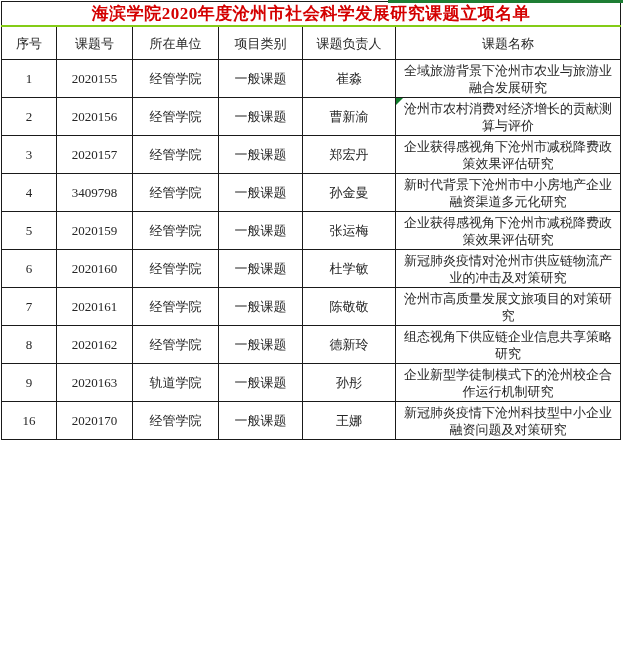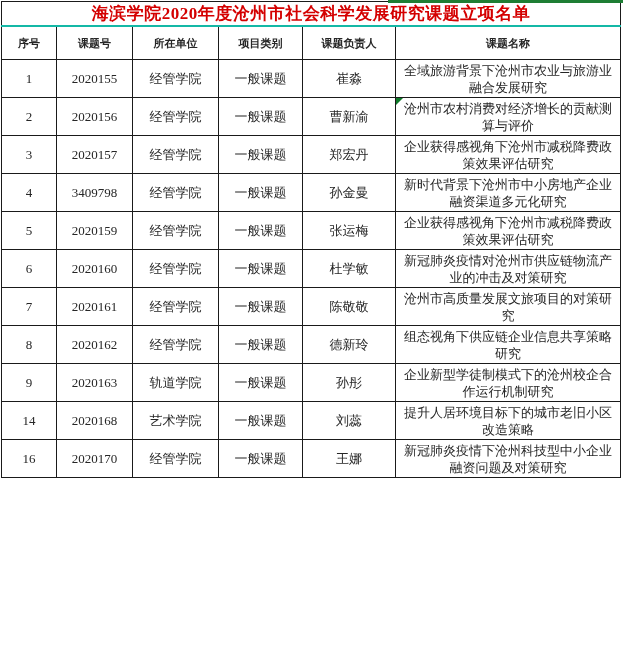--- a/index.html
+++ b/index.html
@@ -43,27 +43,27 @@
     vertical-align: middle;
     overflow: hidden;
   }
   tr.title-row td {
     height: 23px;
     padding: 0 2px;
     font-size: 17px;
     font-weight: bold;
     letter-spacing: 0.5px;
     color: #d40000;
-    border-bottom: 2px solid #14b8a6;
+    border-bottom: 2px solid #84cc16;
     white-space: nowrap;
   }
   tr.header-row td {
     height: 30px;
-    font-weight: bold;
-    font-size: 11px;
+    font-weight: normal;
+    font-size: 13px;
   }
   tr.data-row td { height: 35px; }
   td.name-cell {
     text-align: left;
     padding: 1px 4px;
     position: relative;
   }
   .corner-marker {
     position: absolute;
     top: 0;
@@ -168,28 +168,20 @@
       </tr>
       <tr class="data-row">
         <td>9</td>
         <td>2020163</td>
         <td>轨道学院</td>
         <td>一般课题</td>
         <td>孙彤</td>
         <td class="name-cell">企业新型学徒制模式下的沧州校企合作运行机制研究</td>
       </tr>
       <tr class="data-row">
-        <td>14</td>
-        <td>2020168</td>
-        <td>艺术学院</td>
-        <td>一般课题</td>
-        <td>刘蕊</td>
-        <td class="name-cell">提升人居环境目标下的城市老旧小区改造策略</td>
-      </tr>
-      <tr class="data-row">
         <td>16</td>
         <td>2020170</td>
         <td>经管学院</td>
         <td>一般课题</td>
         <td>王娜</td>
         <td class="name-cell">新冠肺炎疫情下沧州科技型中小企业融资问题及对策研究</td>
       </tr>
     </tbody>
   </table>
 </div>

